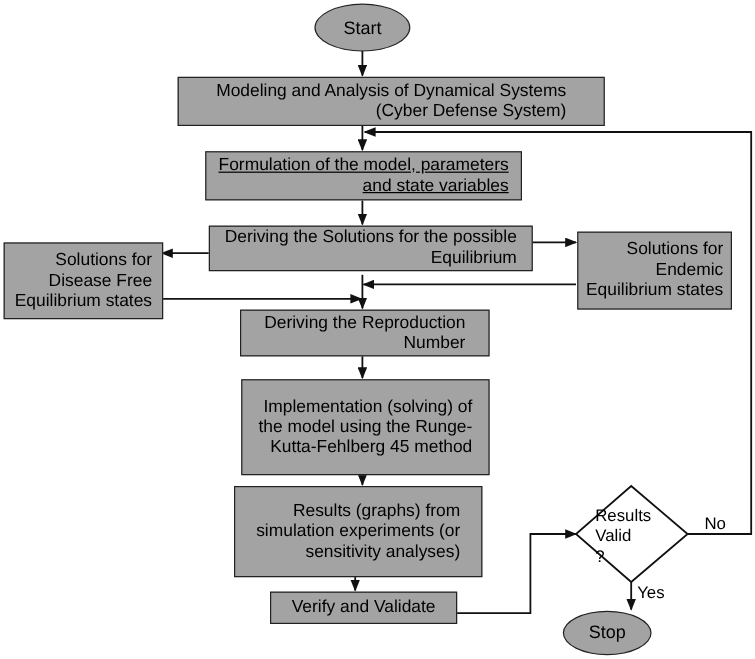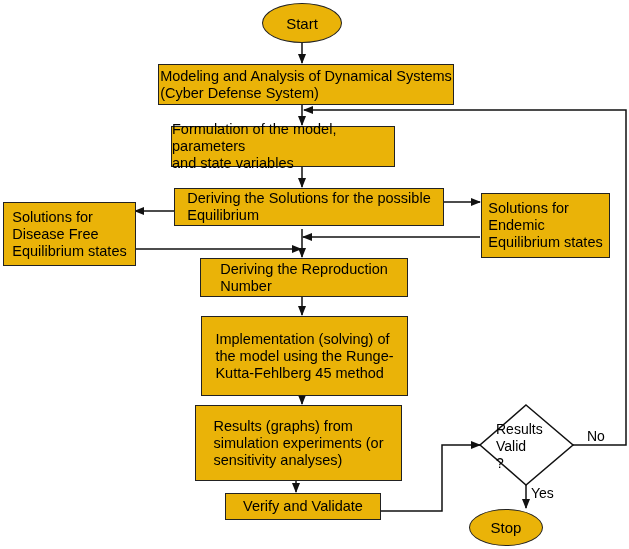--- a/index.html
+++ b/index.html
@@ -1,21 +1,21 @@
 <!DOCTYPE html>
 <html><head>
 <meta charset="utf-8">
 <style>
   html, body { margin:0; padding:0; background:#ffffff; }
   body { width:629px; height:549px; position:relative; overflow:hidden;
          font-family:"Liberation Sans", sans-serif; color:#000; }
   svg#flow { position:absolute; left:0; top:0; }
   .node { position:absolute; box-sizing:border-box; border:1.5px solid #222;
-          background:#eab308; display:flex; align-items:center; justify-content:center;
-          text-align:left; font-size:14.5px; line-height:17px; white-space:pre-line; }
+          background:#a3a3a3; display:flex; align-items:center; justify-content:center;
+          text-align:right; font-size:14.5px; line-height:17px; white-space:pre-line; }
   .oval { border-radius:50%; }
   .lbl { position:absolute; font-size:14px; }
   .dtext { position:absolute; font-size:14px; line-height:17px; white-space:pre-line; }
 </style>
 </head>
 <body>
 
 <svg id="flow" width="629" height="549">
   <defs>
     <marker id="ah" markerWidth="10" markerHeight="8" refX="9" refY="4" orient="auto" markerUnits="userSpaceOnUse">
@@ -50,24 +50,24 @@
 
     <line x1="526" y1="484" x2="526" y2="508" marker-end="url(#ah)"></line>
 
     <polyline points="572,445 626,445 626,110 304,110" marker-end="url(#ah)"></polyline>
   </g>
   <polygon points="526,405 573,445 526,485 480,445" fill="#fff" stroke="#111" stroke-width="1.5"></polygon>
 </svg>
 
 <div class="node oval" style="left:262px;top:3px;width:80px;height:40px;font-size:15px;">Start</div>
 
-<div class="node" style="left:158px;top:64px;width:296px;height:41px;">Modeling and Analysis of Dynamical Systems
+<div class="node" style="left:148px;top:64px;width:356px;height:41px;">Modeling and Analysis of Dynamical Systems
 (Cyber Defense System)</div>
 
-<div class="node" style="left:171px;top:126px;width:224px;height:41px;">Formulation of the model, parameters
+<div class="node" style="left:171px;top:126px;width:264px;height:41px;text-decoration:underline;">Formulation of the model, parameters
 and state variables</div>
 
 <div class="node" style="left:174px;top:188px;width:270px;height:38px;">Deriving the Solutions for the possible
 Equilibrium</div>
 
 <div class="node" style="left:3px;top:202px;width:133px;height:64px;">Solutions for
 Disease Free
 Equilibrium states</div>
 
 <div class="node" style="left:481px;top:193px;width:129px;height:65px;">Solutions for

